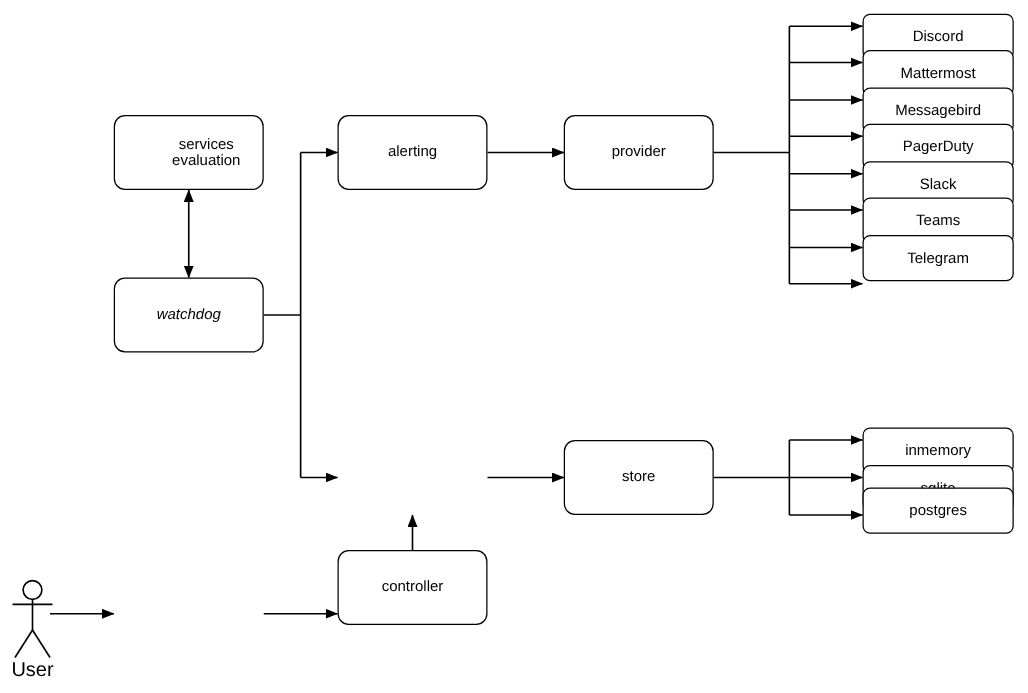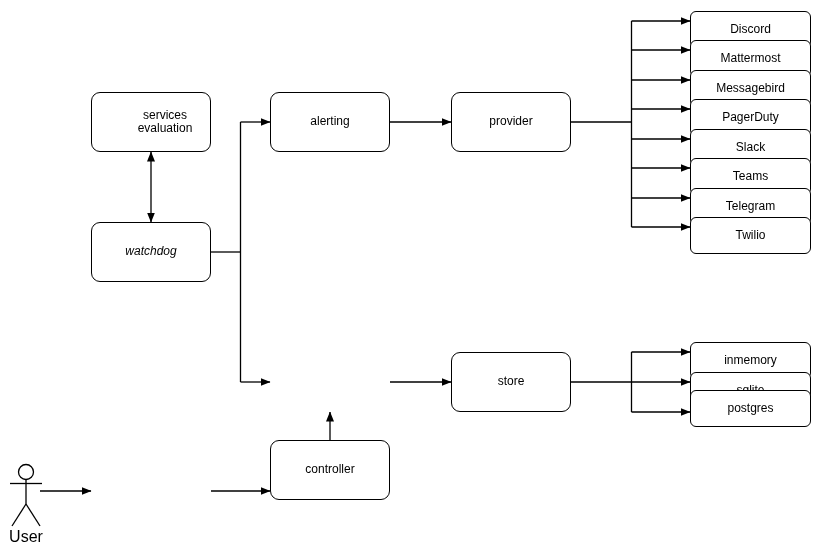--- a/index.html
+++ b/index.html
@@ -127,21 +127,20 @@
 
   <div class="node big" style="left:270px; top:440px;">controller</div>
 
   <div class="node leaf" style="top:11px;">Discord</div>
   <div class="node leaf" style="top:40px;">Mattermost</div>
   <div class="node leaf" style="top:70px;">Messagebird</div>
   <div class="node leaf" style="top:99px;">PagerDuty</div>
   <div class="node leaf" style="top:129px;">Slack</div>
   <div class="node leaf" style="top:158px;">Teams</div>
   <div class="node leaf" style="top:188px;">Telegram</div>
-  <div class="node leaf" style="top:217px;">Twilio</div>
 
   <div class="node leaf" style="top:342px;">inmemory</div>
   <div class="node leaf" style="top:372px;">sqlite</div>
   <div class="node leaf" style="top:390px;">postgres</div>
 
   <div class="actor-label">User</div>
 
 </div>
 
 </body></html>

